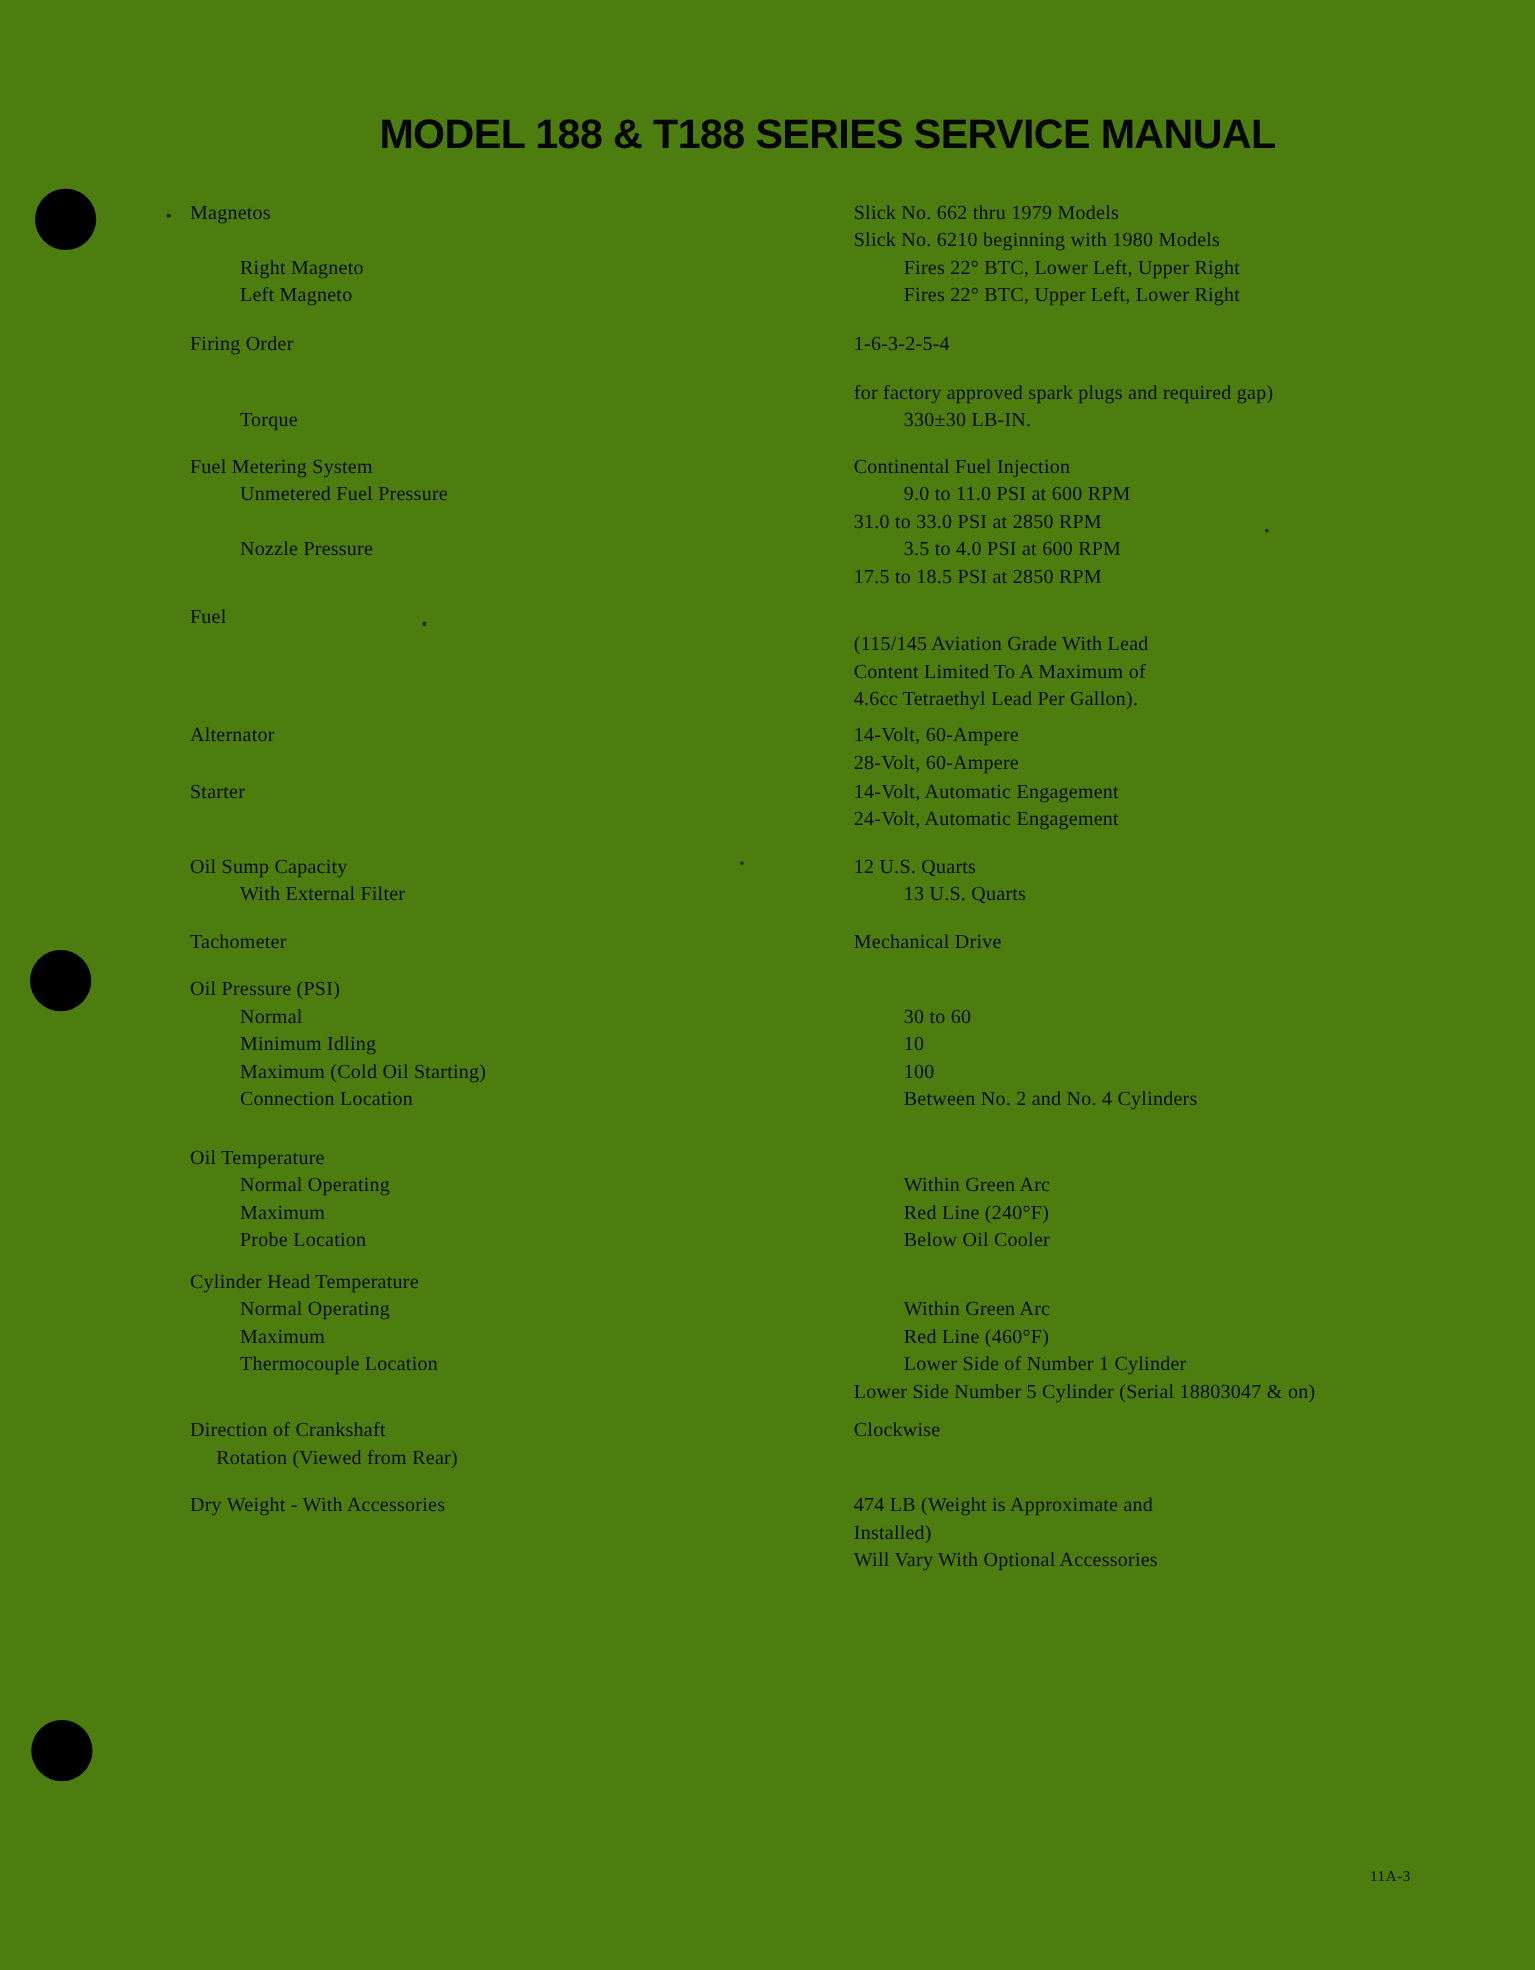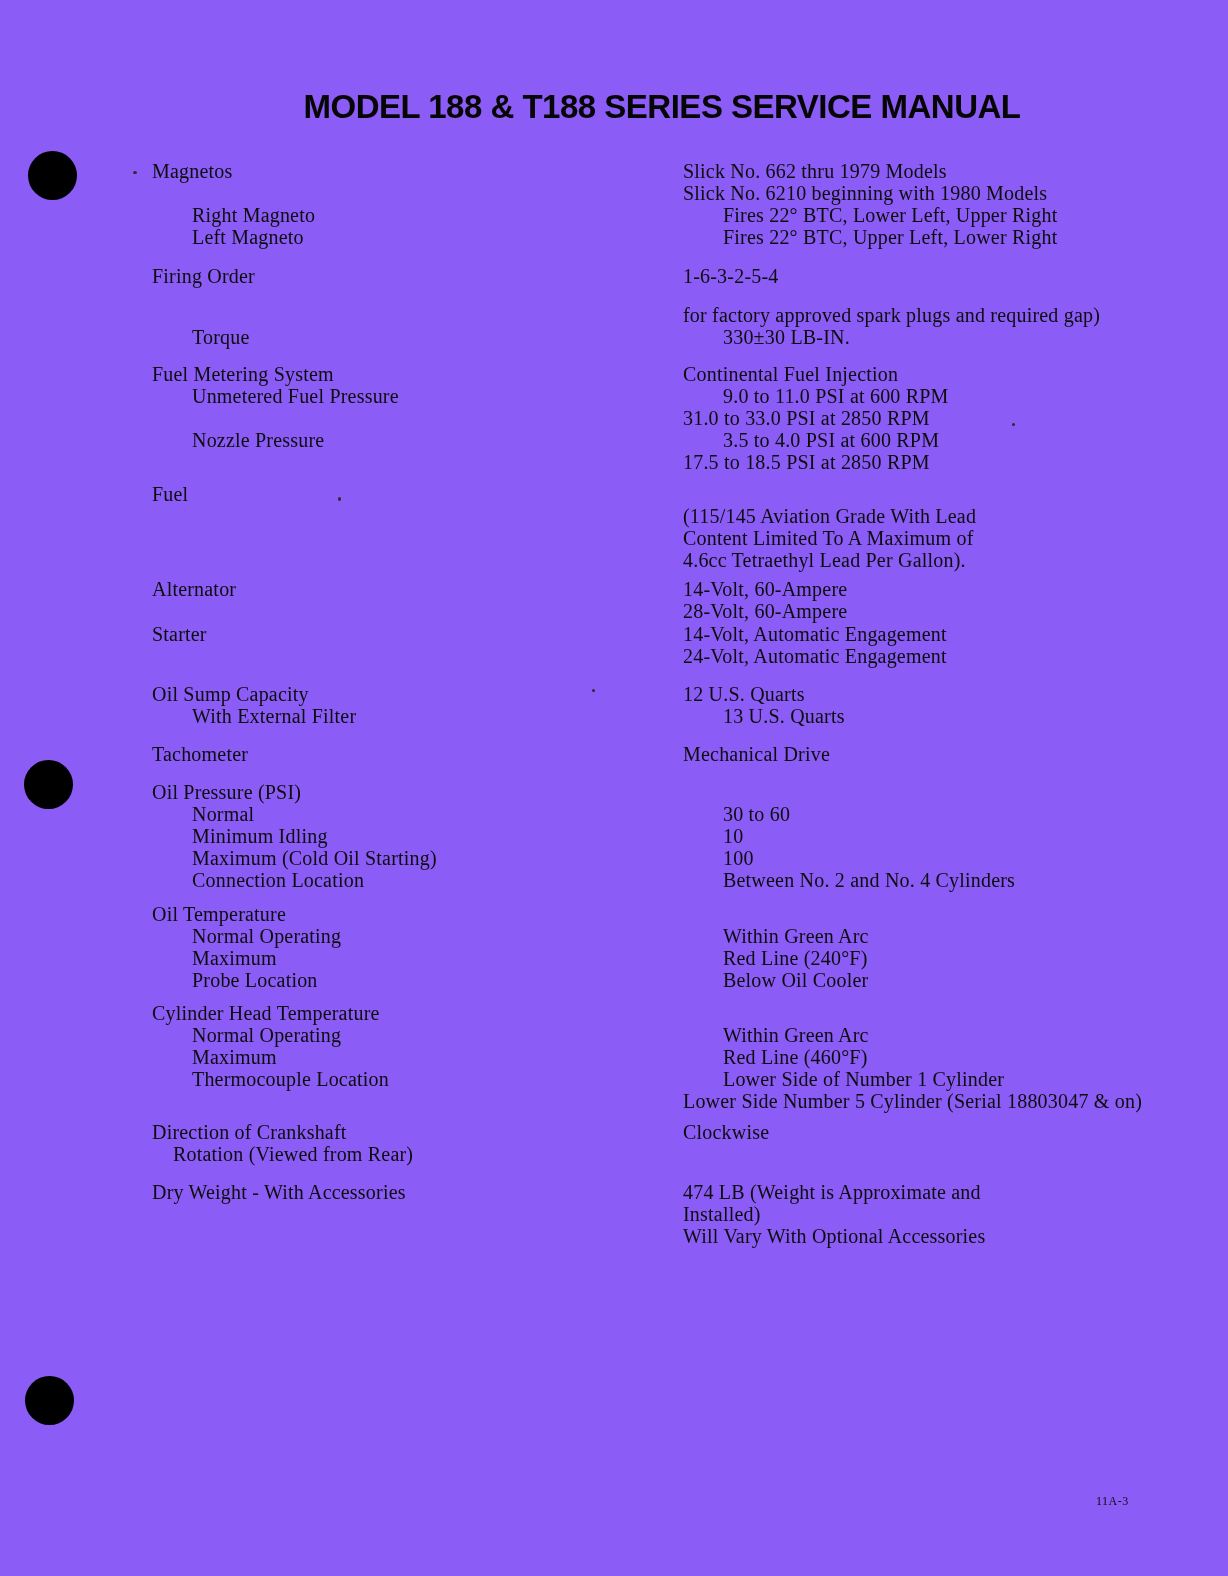--- a/index.html
+++ b/index.html
@@ -4,21 +4,21 @@
 <style>
   html, body {
     margin: 0;
     padding: 0;
     background: #ffffff;
   }
   .page {
     position: relative;
     width: 1228px;
     height: 1576px;
-    background: #8b5cf6;
+    background: #4d7c0f;
     font-family: "Liberation Serif", serif;
     color: #0d0d0d;
     overflow: hidden;
   }
   .punch-hole {
     position: absolute;
     width: 49px;
     height: 49px;
     background: #000000;
     border-radius: 50%;
@@ -46,21 +46,21 @@
     font-size: 33px;
     letter-spacing: -0.5px;
     color: #060606;
     white-space: nowrap;
   }
   .spec-list {
     position: absolute;
     top: 160px;
     left: 152px;
     width: 1030px;
-    font-size: 20px;
+    font-size: 16px;
     font-weight: 500;
     letter-spacing: 0.2px;
   }
   .block { }
   .line {
     display: flex;
     height: 22px;
     line-height: 22px;
     white-space: nowrap;
   }
@@ -226,21 +226,21 @@
         </div>
         <div class="line">
           <div class="lcell ind1">Maximum (Cold Oil Starting)</div>
           <div class="rcell">100</div>
         </div>
         <div class="line">
           <div class="lcell ind1">Connection Location</div>
           <div class="rcell">Between No. 2 and No. 4 Cylinders</div>
         </div>
       </div>
-      <div class="block" style="margin-top: 12px;">
+      <div class="block" style="margin-top: 25px;">
         <div class="line">
           <div class="lcell">Oil Temperature</div>
           <div class="rcell"></div>
         </div>
         <div class="line">
           <div class="lcell ind1">Normal Operating</div>
           <div class="rcell">Within Green Arc</div>
         </div>
         <div class="line">
           <div class="lcell ind1">Maximum</div>

